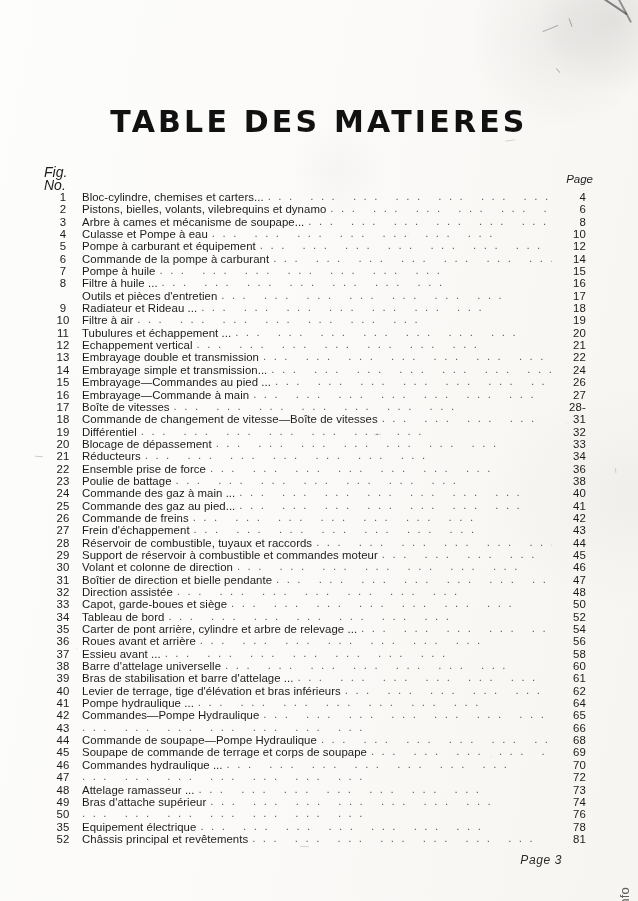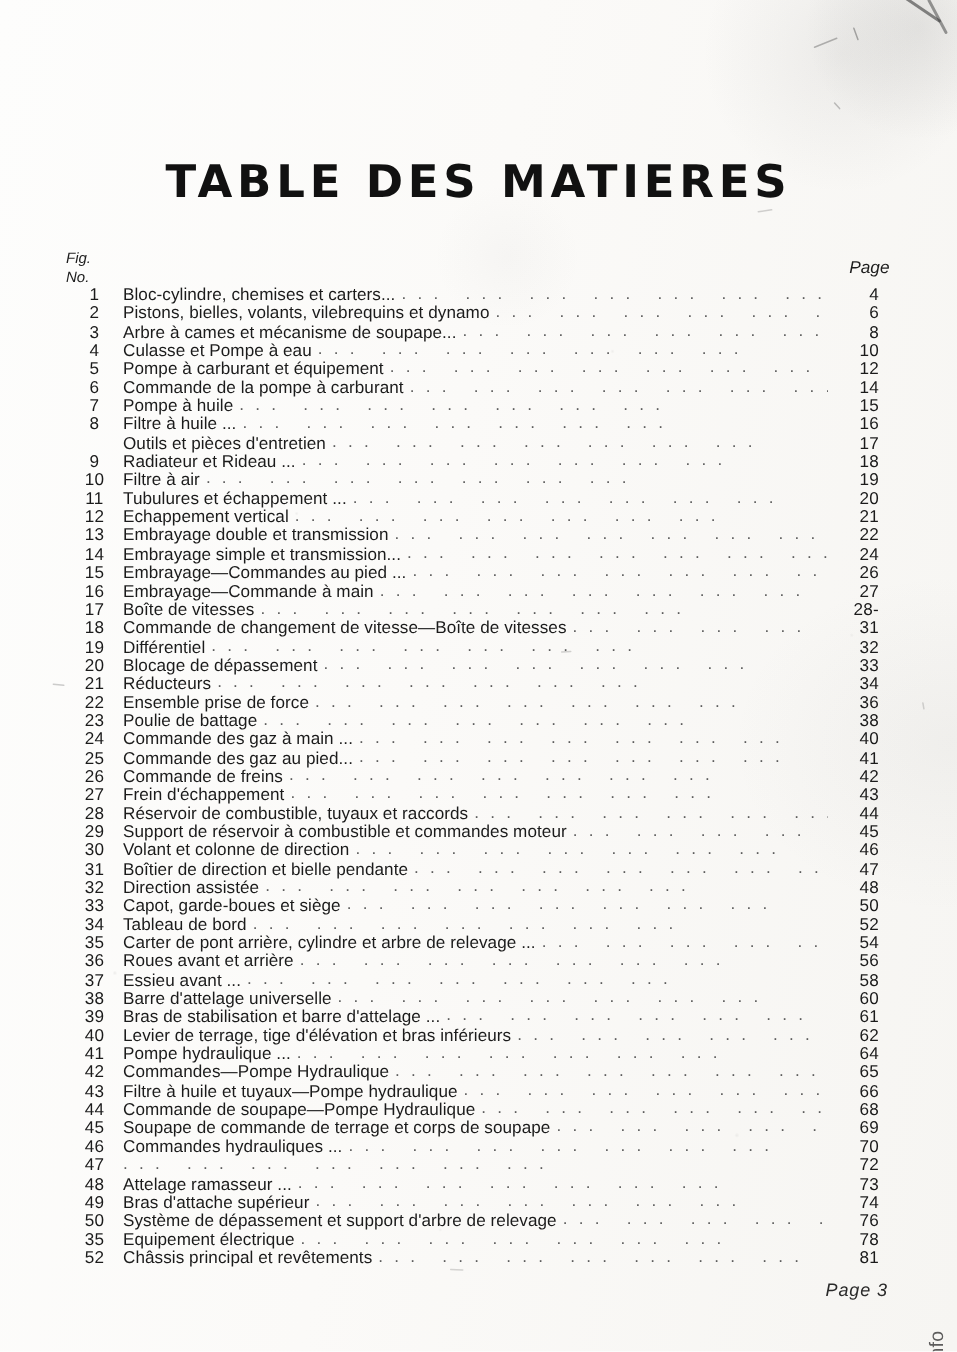--- a/index.html
+++ b/index.html
@@ -73,21 +73,21 @@
     letter-spacing: 3.2px;
     color: #111;
   }
 
   
   .col-head-fig {
     position: absolute;
     left: 44px;
     top: 166px;
     font-style: italic;
-    font-size: 10px;
+    font-size: 14px;
     line-height: 13px;
     color: #1d1d1d;
   }
   .col-head-page {
     position: absolute;
     right: 45px;
     top: 173px;
     font-style: italic;
     font-size: 11.5px;
     color: #1d1d1d;
@@ -130,21 +130,21 @@
   }
   .pg-no {
     flex: 0 0 34px;
     text-align: right;
     letter-spacing: .2px;
   }
 
   
   .footer-page {
     position: absolute;
-    right: 46px;
+    right: 76px;
     bottom: 34px;
     font-style: italic;
     font-size: 12px;
     letter-spacing: .6px;
     color: #2a2a2a;
     text-align: center;
   }
 
   
   .watermark {
@@ -441,39 +441,38 @@
         <span class="pg-no">64</span>
       </div>
       <div class="toc-row">
         <span class="fig-no">42</span>
         <span class="entry">Commandes—Pompe Hydraulique</span>
         <span class="leaders">... ... ... ... ... ... ...</span>
         <span class="pg-no">65</span>
       </div>
       <div class="toc-row">
         <span class="fig-no">43</span>
-        <span class="entry">Filtre à huile et tuyaux—Pompe hydraulique</span>
         <span class="leaders">... ... ... ... ... ... ...</span>
         <span class="pg-no">66</span>
       </div>
       <div class="toc-row">
         <span class="fig-no">44</span>
         <span class="entry">Commande de soupape—Pompe Hydraulique</span>
         <span class="leaders">... ... ... ... ... ... ...</span>
         <span class="pg-no">68</span>
       </div>
       <div class="toc-row">
         <span class="fig-no">45</span>
         <span class="entry">Soupape de commande de terrage et corps de soupape</span>
         <span class="leaders">... ... ... ... ... ... ...</span>
         <span class="pg-no">69</span>
       </div>
       <div class="toc-row">
         <span class="fig-no">46</span>
-        <span class="entry">Commandes hydrauliques ...</span>
+        <span class="entry">Commandes hydraulique ...</span>
         <span class="leaders">... ... ... ... ... ... ...</span>
         <span class="pg-no">70</span>
       </div>
       <div class="toc-row">
         <span class="fig-no">47</span>
         <span class="leaders">... ... ... ... ... ... ...</span>
         <span class="pg-no">72</span>
       </div>
       <div class="toc-row">
         <span class="fig-no">48</span>
@@ -482,21 +481,20 @@
         <span class="pg-no">73</span>
       </div>
       <div class="toc-row">
         <span class="fig-no">49</span>
         <span class="entry">Bras d'attache supérieur</span>
         <span class="leaders">... ... ... ... ... ... ...</span>
         <span class="pg-no">74</span>
       </div>
       <div class="toc-row">
         <span class="fig-no">50</span>
-        <span class="entry">Système de dépassement et support d'arbre de relevage</span>
         <span class="leaders">... ... ... ... ... ... ...</span>
         <span class="pg-no">76</span>
       </div>
       <div class="toc-row">
         <span class="fig-no">35</span>
         <span class="entry">Equipement électrique</span>
         <span class="leaders">... ... ... ... ... ... ...</span>
         <span class="pg-no">78</span>
       </div>
       <div class="toc-row">

